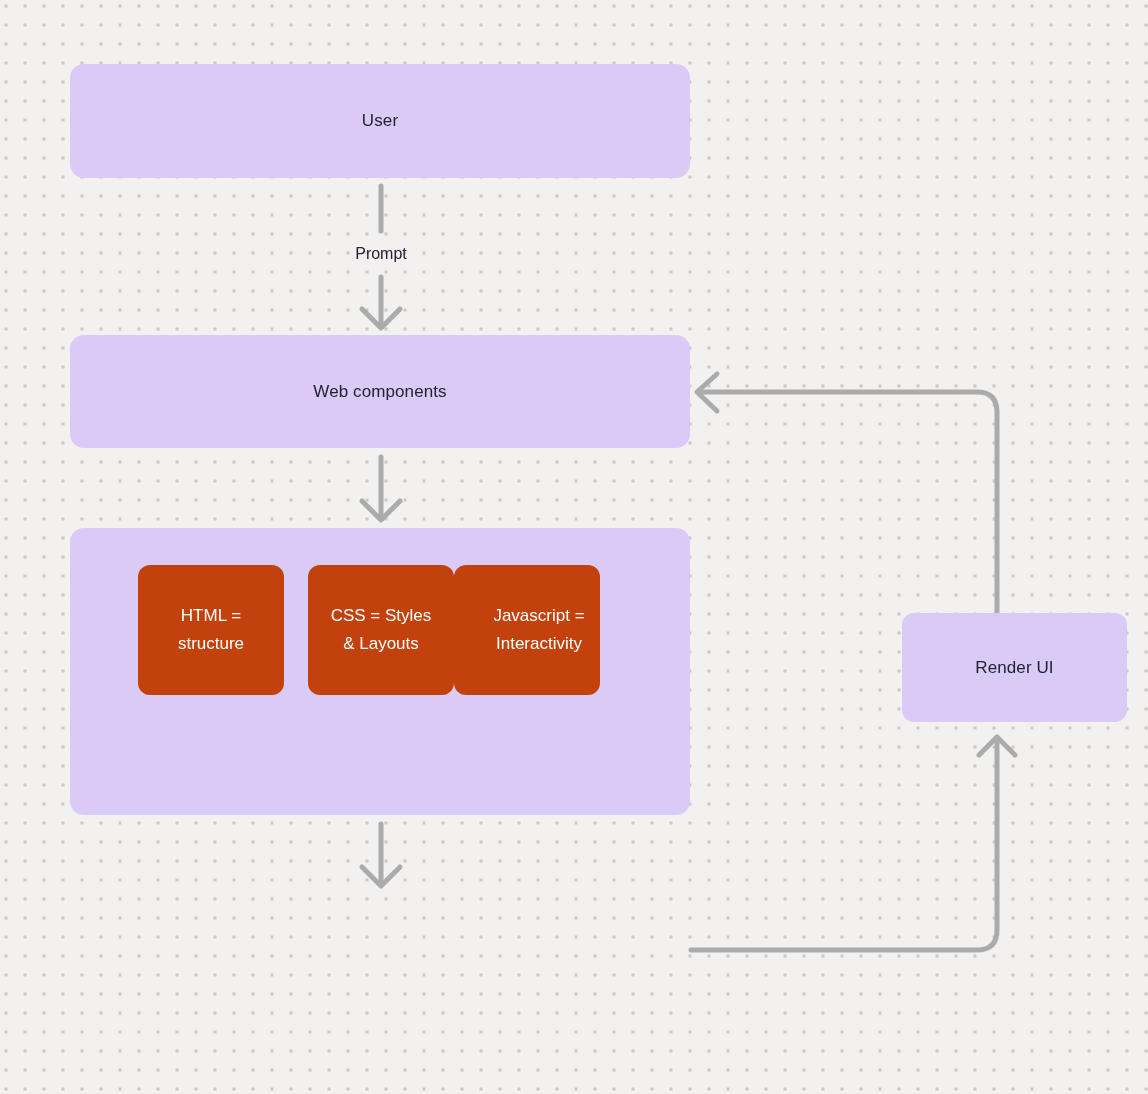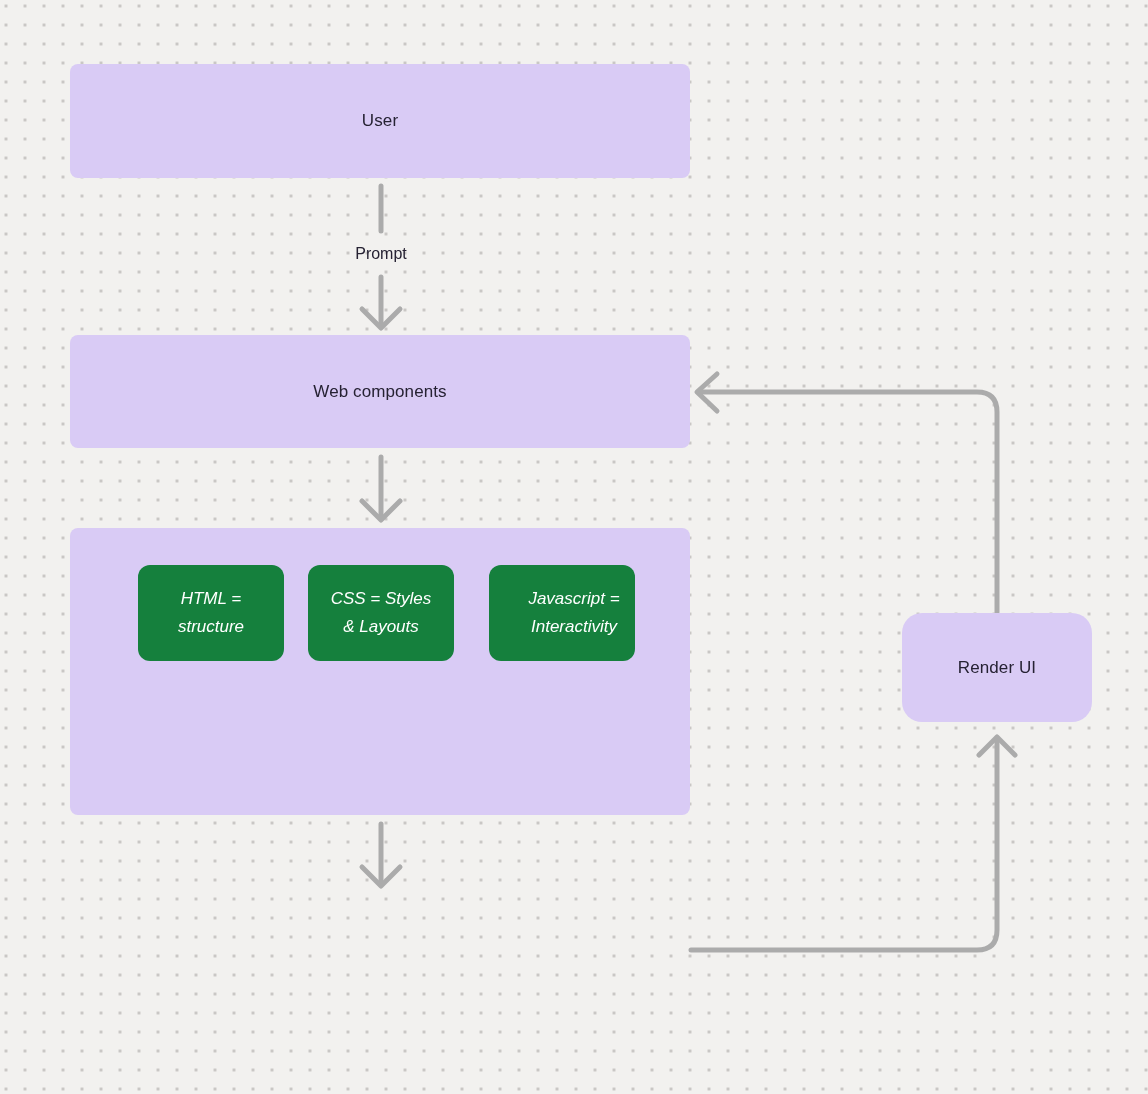--- a/index.html
+++ b/index.html
@@ -17,55 +17,54 @@
     height: 1094px;
     background-color: #f2f1ef;
     background-image: radial-gradient(circle, #c7c5c3 1.3px, rgba(199,197,195,0) 1.9px);
     background-size: 19px 19px;
     background-position: -3.5px -3.5px;
   }
 
   .node {
     position: absolute;
     background: #d9cbf5;
-    border-radius: 8px;
+    border-radius: 14px;
     display: flex;
     align-items: center;
     justify-content: center;
   }
 
   .node-label {
     color: #262233;
     font-size: 17px;
     font-weight: 500;
     letter-spacing: 0.1px;
     text-align: center;
   }
 
   .node-user      { left: 70px;  top: 64px;  width: 620px; height: 114px; }
   .node-webapp    { left: 70px;  top: 335px; width: 620px; height: 113px; }
   .node-container { left: 70px;  top: 528px; width: 620px; height: 287px; display: block; }
   .node-vite      { left: 70px;  top: 893px; width: 620px; height: 115px; }
-  .node-render    { left: 902px; top: 613px; width: 190px; height: 109px; border-radius: 20px; }
+  .node-render    { left: 902px; top: 613px; width: 225px; height: 109px; border-radius: 12px; }
 
   .sub-node {
     position: absolute;
     top: 37px;
     width: 146px;
-    height: 96px;
-    background: #15803d;
+    height: 130px;
+    background: #c2410c;
     border-radius: 12px;
     display: flex;
     align-items: center;
     justify-content: center;
-    font-style: italic;
   }
   .sub-node-1 { left: 68px; }
   .sub-node-2 { left: 238px; }
-  .sub-node-3 { left: 419px; padding-left: 24px; }
+  .sub-node-3 { left: 384px; padding-left: 24px; }
 
   .sub-label {
     color: #ffffff;
     font-size: 17px;
     font-weight: 500;
     line-height: 28px;
     text-align: center;
     white-space: pre-line;
   }
 

